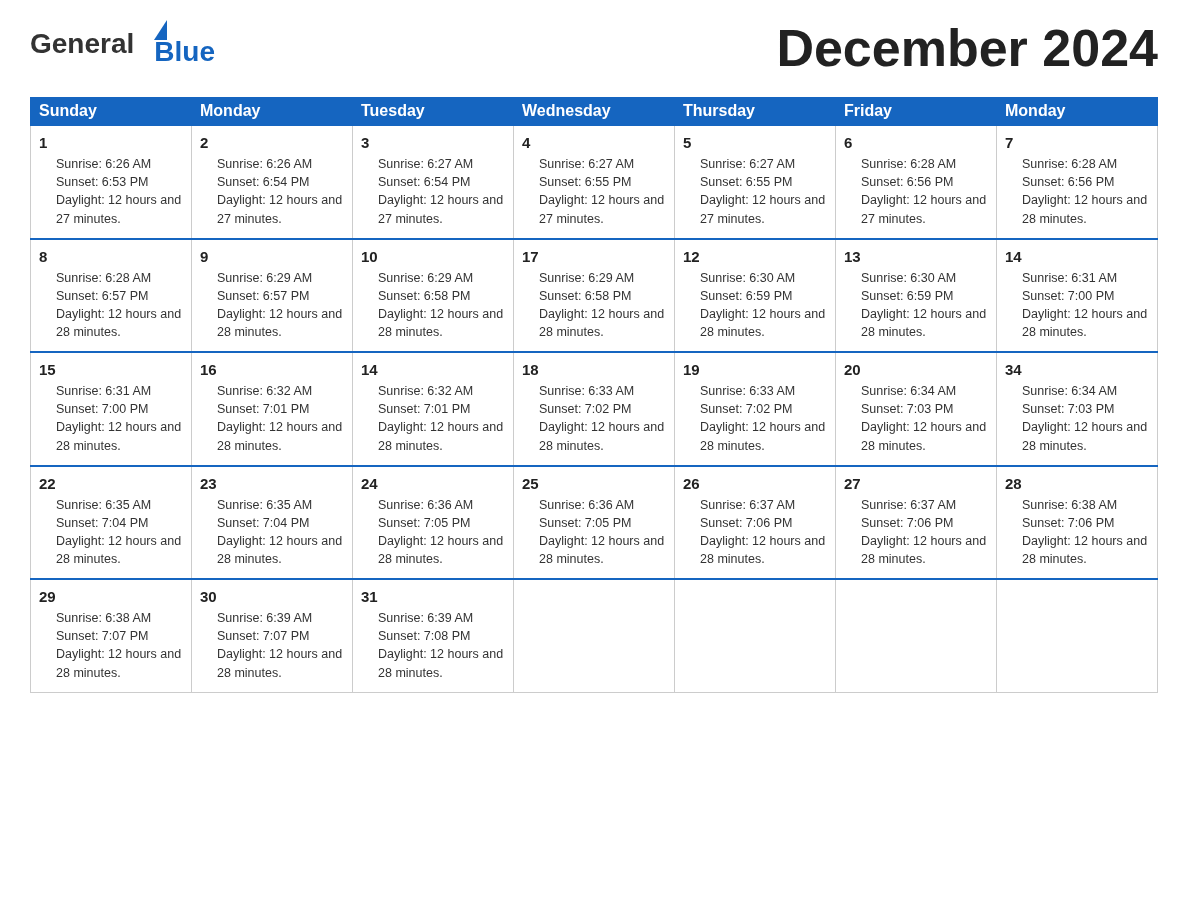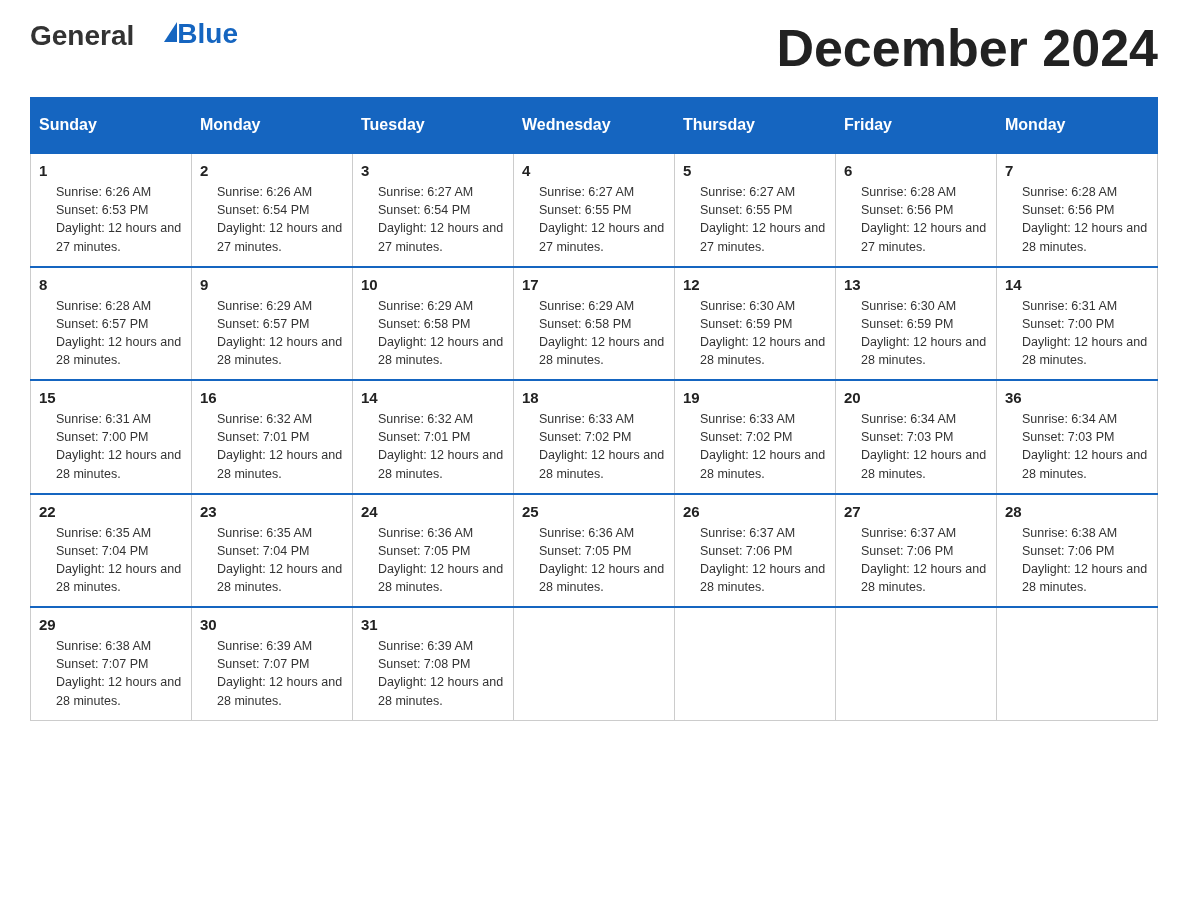--- a/index.html
+++ b/index.html
@@ -48,21 +48,21 @@
     .calendar-table {
       width: 100%;
       border-collapse: collapse;
       border: 1px solid #aaa;
     }
     .calendar-table th {
       background-color: #1565c0;
       color: #fff;
       font-size: 16px;
       font-weight: bold;
-      padding: 18px 8px;
+      padding: 4px 8px;
       text-align: left;
       border: 1px solid #1565c0;
     }
     .calendar-table td {
       vertical-align: top;
       padding: 8px 8px 10px 8px;
       border: 1px solid #ccc;
       width: calc(100% / 7);
       min-height: 90px;
     }
@@ -84,21 +84,21 @@
     .empty-cell {
       background: #fff;
     }
   </style>
 </head>
 <body>
 
 <div class="header">
   <div class="logo">
     <span class="logo-text-general">General</span>
-    <div style="display:flex; flex-direction:row; align-items:flex-start; margin-left:10px;">
+    <div style="display:flex; flex-direction:column; align-items:flex-start; margin-left:0;">
       <div style="display:flex; align-items:center;">
         <div style="width:0;height:0;border-left:13px solid transparent;border-right:0px solid transparent;border-bottom:20px solid #1565c0;"></div>
       </div>
       <span class="logo-text-blue" style="margin-top:-4px;">Blue</span>
     </div>
   </div>
   <div class="title-area">
     <div class="month-title">December 2024</div>
   </div>
 </div>
@@ -195,21 +195,21 @@
       </td>
         <td>
         <div class="day-number">19</div>
         <div class="day-info">Sunrise: 6:33 AM<br>Sunset: 7:02 PM<br>Daylight: 12 hours and 28 minutes.</div>
       </td>
         <td>
         <div class="day-number">20</div>
         <div class="day-info">Sunrise: 6:34 AM<br>Sunset: 7:03 PM<br>Daylight: 12 hours and 28 minutes.</div>
       </td>
         <td>
-        <div class="day-number">36</div>
+        <div class="day-number">34</div>
         <div class="day-info">Sunrise: 6:34 AM<br>Sunset: 7:03 PM<br>Daylight: 12 hours and 28 minutes.</div>
       </td>
       </tr>
       <tr class="week-row">
         <td>
         <div class="day-number">22</div>
         <div class="day-info">Sunrise: 6:35 AM<br>Sunset: 7:04 PM<br>Daylight: 12 hours and 28 minutes.</div>
       </td>
         <td>
         <div class="day-number">23</div>

